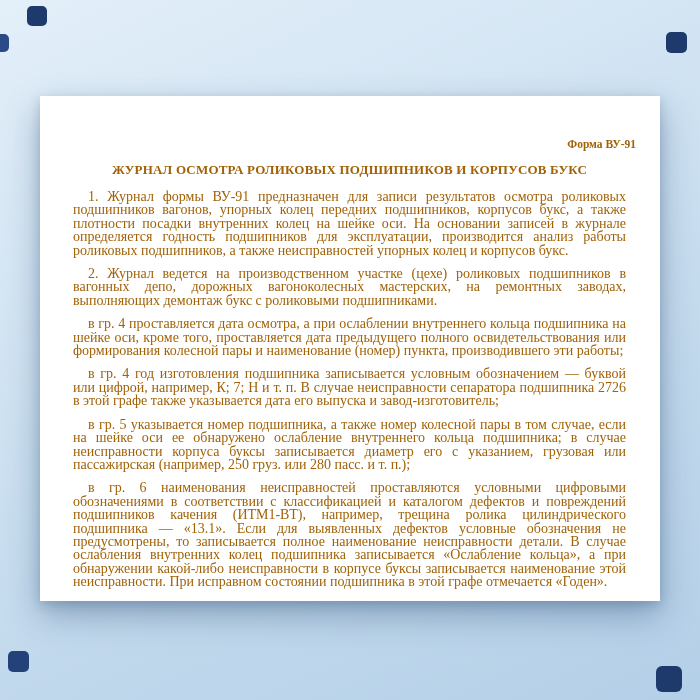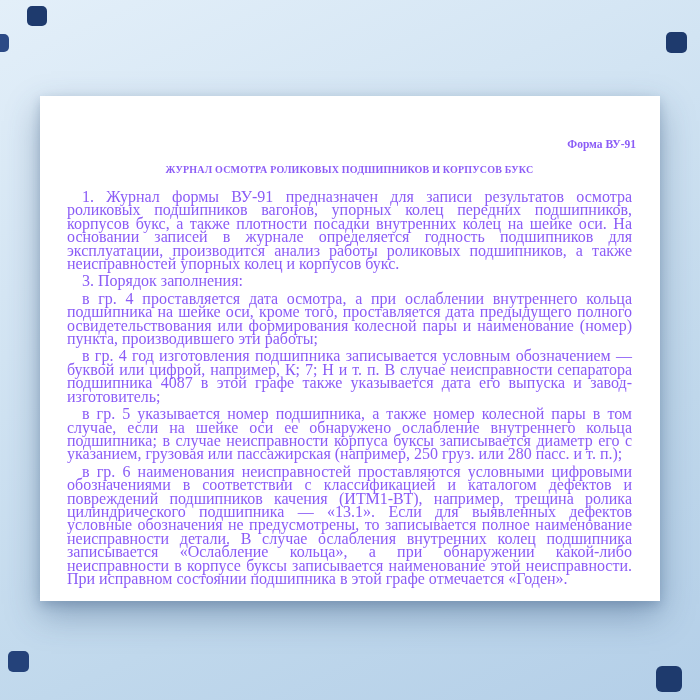--- a/index.html
+++ b/index.html
@@ -20,49 +20,49 @@
   .decor.tr1 { left: 666px; top: 32px; width: 21px; height: 21px; }
   .decor.bl1 { left: 8px;  top: 651px; width: 21px; height: 21px; background: #24427a; }
   .decor.br1 { left: 656px; top: 666px; width: 26px; height: 26px; border-radius: 6px; }
   .page {
     position: absolute; left: 40px; top: 96px;
     width: 620px; height: 505px;
     background: #ffffff;
     box-shadow: 0 14px 32px rgba(43, 74, 116, 0.38), 0 4px 10px rgba(43, 74, 116, 0.22);
     box-sizing: border-box;
     padding: 42px 24px 30px 23px;
-    color: #8b5cf6;
+    color: #a16207;
   }
   .form-label {
     text-align: right; font-weight: bold; font-size: 11.5px; line-height: 13px;
   }
   .doc-title {
-    text-align: center; font-weight: bold; font-size: 10px;
+    text-align: center; font-weight: bold; font-size: 13px;
     letter-spacing: 0.2px; margin: 12px 0 13px 0; line-height: 14px;
   }
   .body-text p {
-    margin: 4px; font-size: 16px; line-height: 13.4px;
+    margin: 10px; font-size: 14px; line-height: 13.4px;
     text-align: justify; text-indent: 15px;
   }
 </style>
 </head>
 <body>
 
 <div class="canvas">
   <div class="decor tl1"></div>
   <div class="decor tl2"></div>
   <div class="decor tr1"></div>
   <div class="decor bl1"></div>
   <div class="decor br1"></div>
 
   <div class="page">
     <div class="form-label">Форма ВУ-91</div>
     <div class="doc-title">ЖУРНАЛ ОСМОТРА РОЛИКОВЫХ ПОДШИПНИКОВ И КОРПУСОВ БУКС</div>
     <div class="body-text">
       <p>1. Журнал формы ВУ-91 предназначен для записи результатов осмотра роликовых подшипников вагонов, упорных колец передних подшипников, корпусов букс, а также плотности посадки внутренних колец на шейке оси. На основании записей в журнале определяется годность подшипников для эксплуатации, производится анализ работы роликовых подшипников, а также неисправностей упорных колец и корпусов букс.</p>
-      <p>3. Порядок заполнения:</p>
+      <p>2. Журнал ведется на производственном участке (цехе) роликовых подшипников в вагонных депо, дорожных вагоноколесных мастерских, на ремонтных заводах, выполняющих демонтаж букс с роликовыми подшипниками.</p>
       <p>в гр. 4 проставляется дата осмотра, а при ослаблении внутреннего кольца подшипника на шейке оси, кроме того, проставляется дата предыдущего полного освидетельствования или формирования колесной пары и наименование (номер) пункта, производившего эти работы;</p>
-      <p>в гр. 4 год изготовления подшипника записывается условным обозначением — буквой или цифрой, например, К; 7; Н и т. п. В случае неисправности сепаратора подшипника 4087 в этой графе также указывается дата его выпуска и завод-изготовитель;</p>
+      <p>в гр. 4 год изготовления подшипника записывается условным обозначением — буквой или цифрой, например, К; 7; Н и т. п. В случае неисправности сепаратора подшипника 2726 в этой графе также указывается дата его выпуска и завод-изготовитель;</p>
       <p>в гр. 5 указывается номер подшипника, а также номер колесной пары в том случае, если на шейке оси ее обнаружено ослабление внутреннего кольца подшипника; в случае неисправности корпуса буксы записывается диаметр его с указанием, грузовая или пассажирская (например, 250 груз. или 280 пасс. и т. п.);</p>
       <p>в гр. 6 наименования неисправностей проставляются условными цифровыми обозначениями в соответствии с классификацией и каталогом дефектов и повреждений подшипников качения (ИТМ1-ВТ), например, трещина ролика цилиндрического подшипника — «13.1». Если для выявленных дефектов условные обозначения не предусмотрены, то записывается полное наименование неисправности детали. В случае ослабления внутренних колец подшипника записывается «Ослабление кольца», а при обнаружении какой-либо неисправности в корпусе буксы записывается наименование этой неисправности. При исправном состоянии подшипника в этой графе отмечается «Годен».</p>
     </div>
   </div>
 </div>
 
 </body></html>

